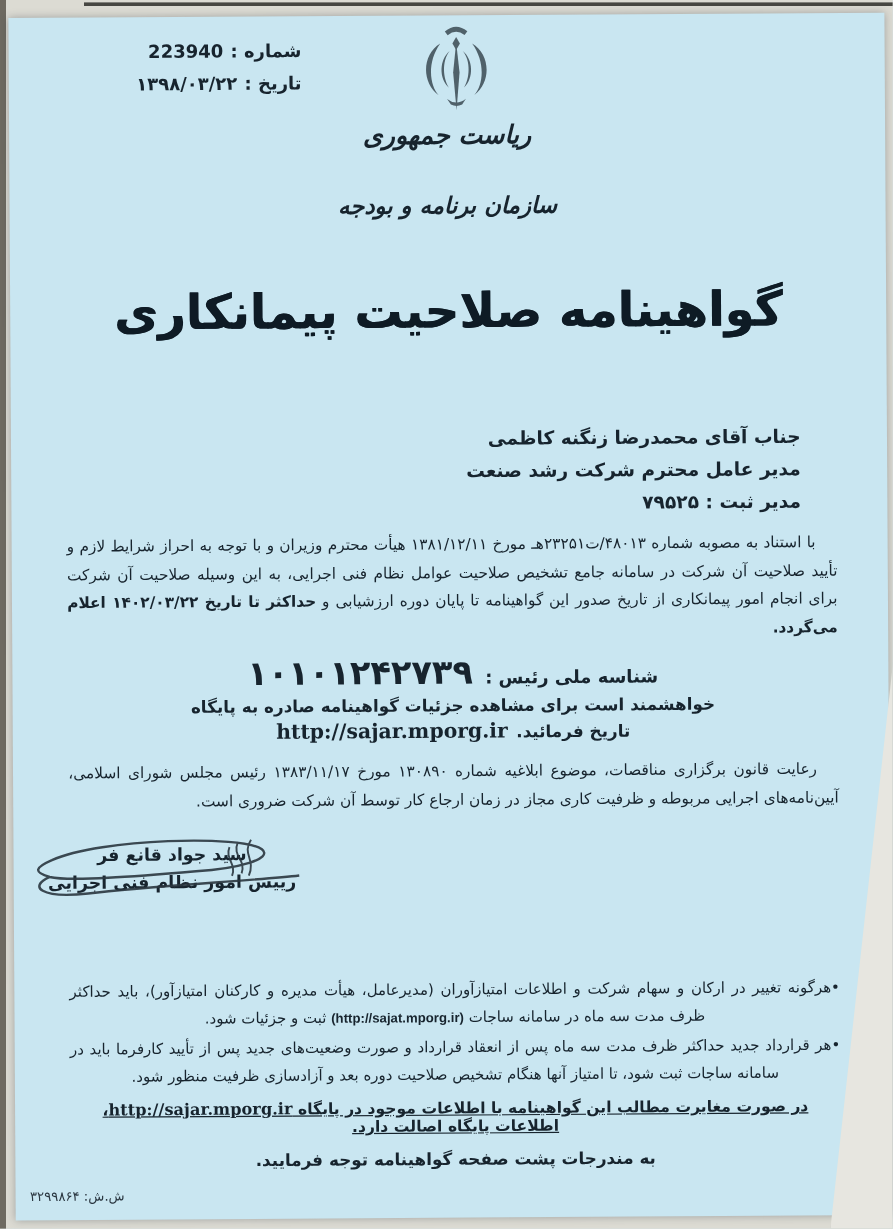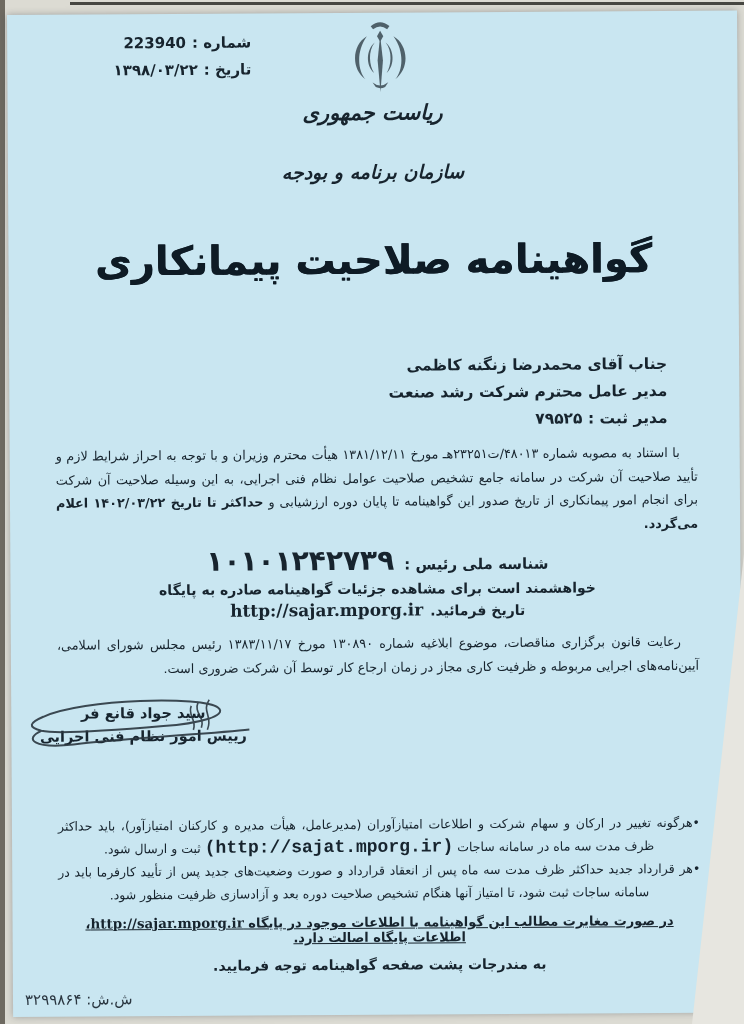--- a/index.html
+++ b/index.html
@@ -49,26 +49,26 @@
   .url-lat{font-family:"DejaVu Serif",serif;font-size:17px;}
   .url-fa{font-size:14px;margin-left:7px;}
   .p2{margin-top:12px;}
   
   .sig{position:absolute;left:28px;top:688px;width:208px;text-align:center;direction:rtl;
     font-weight:bold;font-size:14.5px;line-height:23px;z-index:1;}
   .sig-svg{position:absolute;left:2px;top:672px;width:250px;height:80px;z-index:2;}
   
   .notes{position:absolute;left:46px;right:42px;top:800px;direction:rtl;}
   .bullet{font-size:12.5px;line-height:23px;text-align:justify;text-align-last:center;}
-  .bullet .b-url{font-family:Liberation Mono, monospace;font-weight:bold;font-size:18px;}
+  .bullet .b-url{font-family:Liberation Sans, sans-serif;font-weight:bold;font-size:11px;}
   .warn{margin-top:9px;text-align:center;font-size:13px;font-weight:bold;text-decoration:underline;}
   .warn .b-url{font-family:"DejaVu Serif",serif;font-size:13.5px;}
   .back-note{margin-top:12px;text-align:center;font-size:14px;font-weight:bold;}
   
-  .serial{position:absolute;left:12px;top:976px;font-size:15px;direction:rtl;color:#2a3640;}
+  .serial{position:absolute;left:12px;top:976px;font-size:11px;direction:rtl;color:#2a3640;}
   svg .ink{fill:#2e3c45;}
 </style>
 </head>
 <body>
 
 <div class="top-line"></div>
 <div class="left-strip"></div>
 
 <div class="paper">
 
@@ -127,21 +127,21 @@
     <g fill="none" stroke="#2b3740" stroke-width="2" opacity="0.9">
       <path d="M30 30 C70 12 190 10 205 22 C215 30 185 38 150 40 C100 44 45 48 28 44 C14 40 16 36 30 30"></path>
       <path d="M28 44 C10 52 20 62 60 58 C110 52 200 48 236 44"></path>
       <path d="M185 16 C180 28 192 30 188 42" stroke-width="1.6"></path>
       <path d="M196 14 C188 26 200 30 194 44" stroke-width="1.6"></path>
       <path d="M178 20 C174 30 184 34 180 44" stroke-width="1.6"></path>
     </g>
   </svg>
 
   <div class="notes">
-    <div class="bullet"><span>•</span><span>هرگونه تغییر در ارکان و سهام شرکت و اطلاعات امتیازآوران (مدیرعامل، هیأت مدیره و کارکنان امتیازآور)، باید حداکثر ظرف مدت سه ماه در سامانه ساجات </span><span class="b-url" dir="ltr">(http://sajat.mporg.ir)</span><span> ثبت و ارسال شود.</span></div>
+    <div class="bullet"><span>•</span><span>هرگونه تغییر در ارکان و سهام شرکت و اطلاعات امتیازآوران (مدیرعامل، هیأت مدیره و کارکنان امتیازآور)، باید حداکثر ظرف مدت سه ماه در سامانه ساجات </span><span class="b-url" dir="ltr">(http://sajat.mporg.ir)</span><span> ثبت و جزئیات شود.</span></div>
     <div class="bullet"><span>•</span><span>هر قرارداد جدید حداکثر ظرف مدت سه ماه پس از انعقاد قرارداد و صورت وضعیت‌های جدید پس از تأیید کارفرما باید در سامانه ساجات ثبت شود، تا امتیاز آنها هنگام تشخیص صلاحیت دوره بعد و آزادسازی ظرفیت منظور شود.</span></div>
     <div class="warn"><span>در صورت مغایرت مطالب این گواهینامه با اطلاعات موجود در پایگاه </span><span class="b-url" dir="ltr">http://sajar.mporg.ir</span><span>، اطلاعات پایگاه اصالت دارد.</span></div>
     <div class="back-note">به مندرجات پشت صفحه گواهینامه توجه فرمایید.</div>
   </div>
 
   <div class="serial">ش.ش: ۳۲۹۹۸۶۴</div>
 
 </div>
 
 <div class="edge-wedge"></div>

